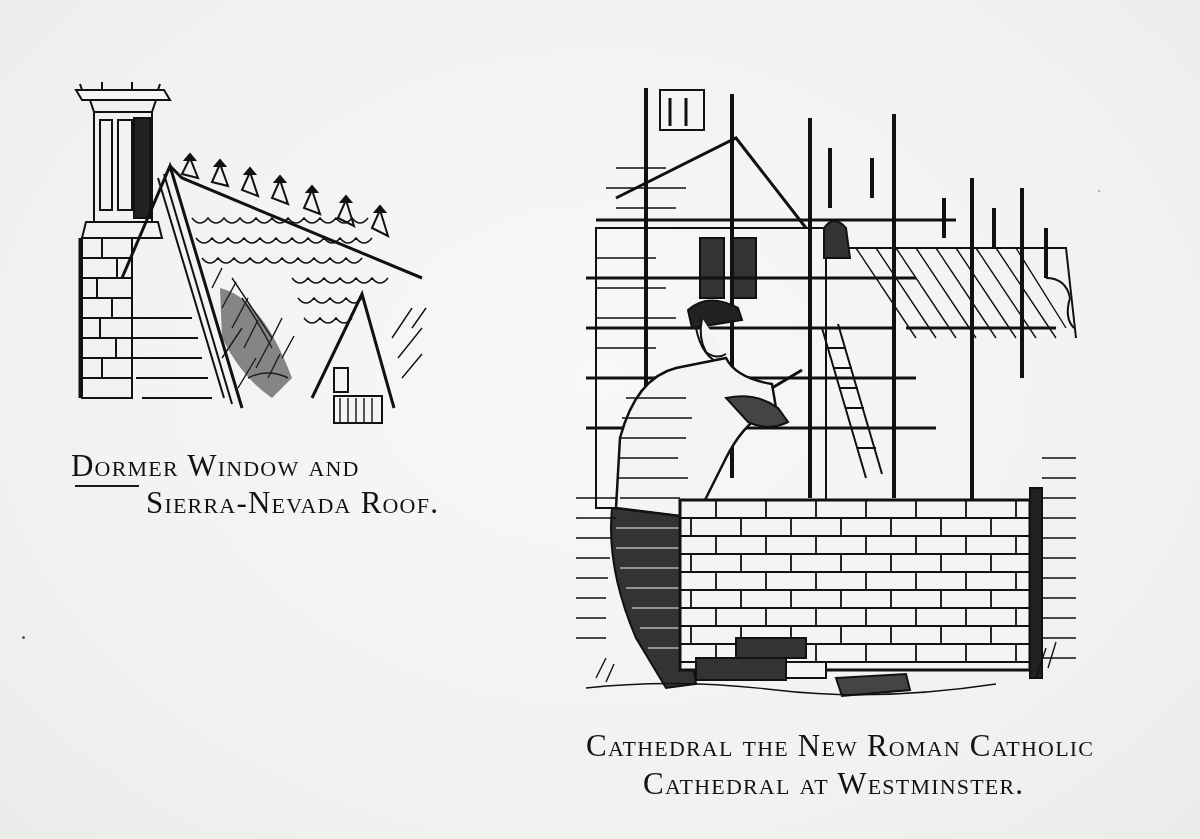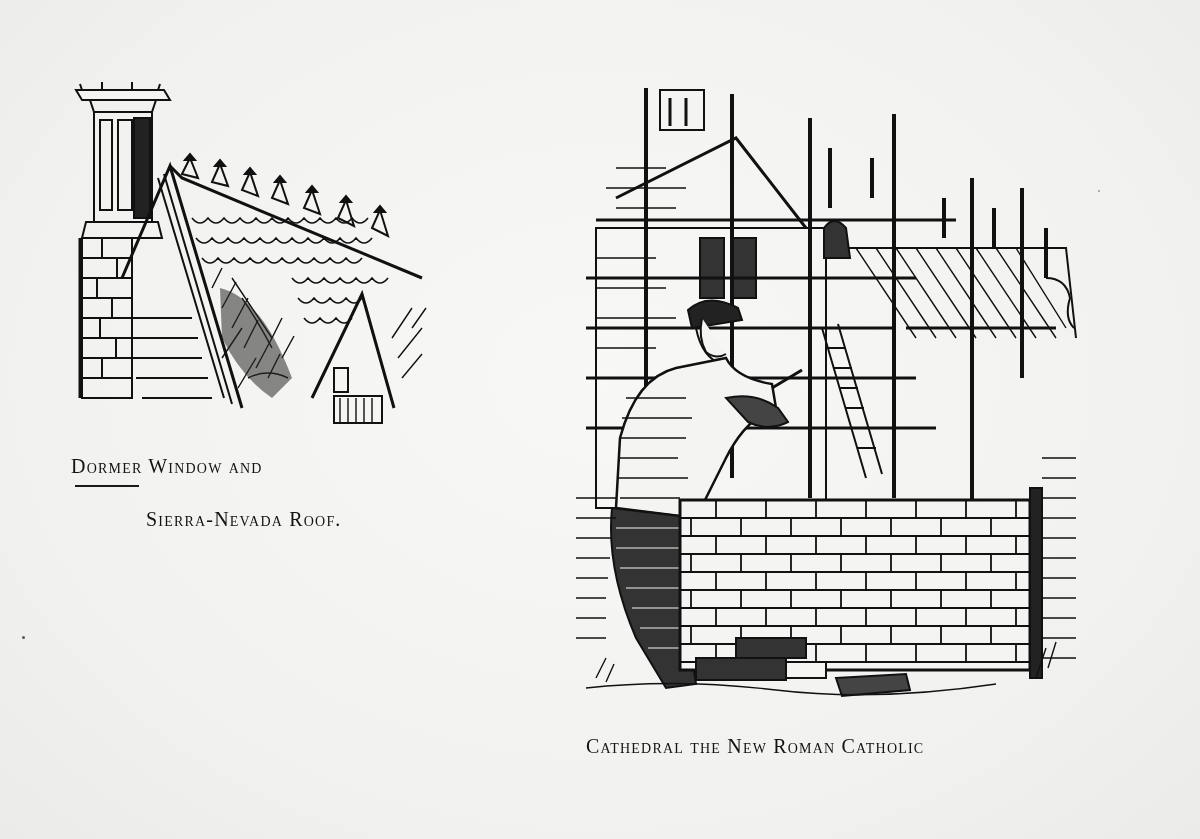--- a/index.html
+++ b/index.html
@@ -11,29 +11,29 @@
       position: relative;
     }
     .page { position: absolute; inset: 0; background: radial-gradient(ellipse at 50% 45%, #f8f8f6 0%, #f1f1ef 70%, #ebebe9 100%); }
     .figure { position: absolute; }
     .fig-left { left: 72px; top: 78px; width: 360px; height: 350px; }
     .fig-right { left: 576px; top: 78px; width: 512px; height: 632px; }
     .figure svg { width: 100%; height: 100%; display: block; }
     .caption {
       position: absolute;
       font-variant: small-caps;
-      font-size: 20px;
+      font-size: 31px;
       letter-spacing: 1.2px;
       line-height: 32px;
       white-space: nowrap;
       color: #121212;
     }
     .cap-left-1 { left: 71px; top: 450px; }
     .cap-left-rule { position: absolute; left: 75px; top: 485px; width: 64px; height: 2px; background: #1a1a1a; }
-    .cap-left-2 { left: 146px; top: 487px; margin-top: 16px; }
+    .cap-left-2 { left: 146px; top: 487px; }
     .cap-right-1 { left: 586px; top: 730px; }
     .cap-right-2 { left: 643px; top: 768px; }
     .speck { position: absolute; width: 3px; height: 3px; border-radius: 50%; background: #555; }
   </style>
 </head>
 <body>
 
 <div class="page">
 
   <div class="figure fig-left">
@@ -192,16 +192,17 @@
 
         <g stroke-width="1.4">
           <path d="M0 420 H40 M0 440 H40 M0 460 H36 M0 480 H34 M0 500 H32 M0 520 H30 M0 540 H30 M0 560 H30"></path>
           <path d="M466 380 H500 M466 400 H500 M466 420 H500 M466 440 H500 M466 460 H500 M466 480 H500 M466 500 H500 M466 520 H500 M466 540 H500 M466 560 H500 M466 580 H500"></path>
         </g>
       </g>
     </svg>
   </div>
 
   <div class="caption cap-right-1">Cathedral the New Roman Catholic</div>
+  <div class="caption cap-right-2">Cathedral at Westminster.</div>
 
   <div class="speck" style="left:22px; top:636px;"></div>
   <div class="speck" style="left:1098px; top:190px; width:2px; height:2px; background:#999;"></div>
 </div>
 
 </body></html>

